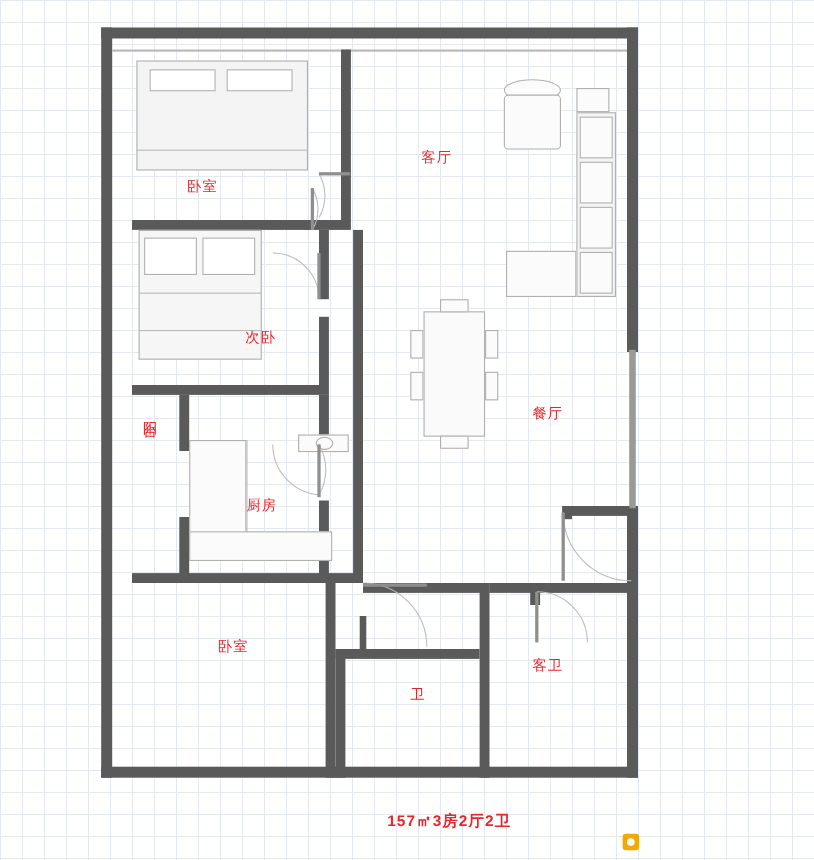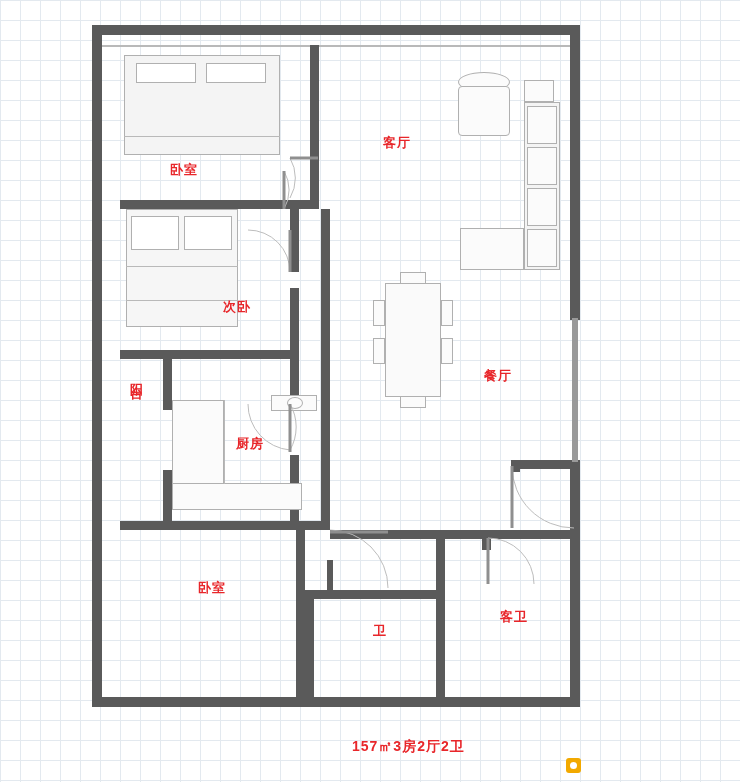--- a/index.html
+++ b/index.html
@@ -34,21 +34,21 @@
     background: #9a9a9a;
   }
   .thinline {
     position: absolute;
     background: #b9b9b9;
   }
   .room-label {
     position: absolute;
     color: #e8262a;
     font-size: 13px;
-    font-weight: bold;
+    font-weight: normal;
     letter-spacing: 1px;
     white-space: nowrap;
     line-height: 1.15;
   }
   .room-label.vertical {
     writing-mode: vertical-rl;
     letter-spacing: 2px;
   }
   .furn {
     position: absolute;
@@ -216,24 +216,24 @@
     <path d="M 488 538 A 46 46 0 0 1 534 584" fill="none" stroke="#bdbdbd" stroke-width="1"></path>
     <line x1="488" y1="538" x2="488" y2="584" stroke="#8f8f8f" stroke-width="3"></line>
 
     <line x1="330" y1="560" x2="330" y2="590" stroke="#5a5a5a" stroke-width="6"></line>
   </svg>
 
   <div class="room-label" style="left:170px; top:163px;">卧室</div>
   <div class="room-label" style="left:383px; top:136px;">客厅</div>
   <div class="room-label" style="left:223px; top:300px;">次卧</div>
   <div class="room-label vertical" style="left:128px; top:373px;">阳台</div>
-  <div class="room-label" style="left:224px; top:437px;padding-left:12px;">厨房</div>
+  <div class="room-label" style="left:224px; top:453px;">厨房</div>
   <div class="room-label" style="left:484px; top:369px;">餐厅</div>
   <div class="room-label" style="left:198px; top:581px;">卧室</div>
   <div class="room-label" style="left:373px; top:624px;">卫</div>
-  <div class="room-label" style="left:500px; top:598px;margin-top:12px;">客卫</div>
+  <div class="room-label" style="left:484px; top:598px;">客卫</div>
 
   <div class="caption" style="left:312px; top:738px;margin-left:40px;">157㎡3房2厅2卫</div>
 
   <div class="watermark" style="left:566px; top:758px;">
     <span class="wm-logo"></span>
   </div>
 </div>
 
 </body></html>

